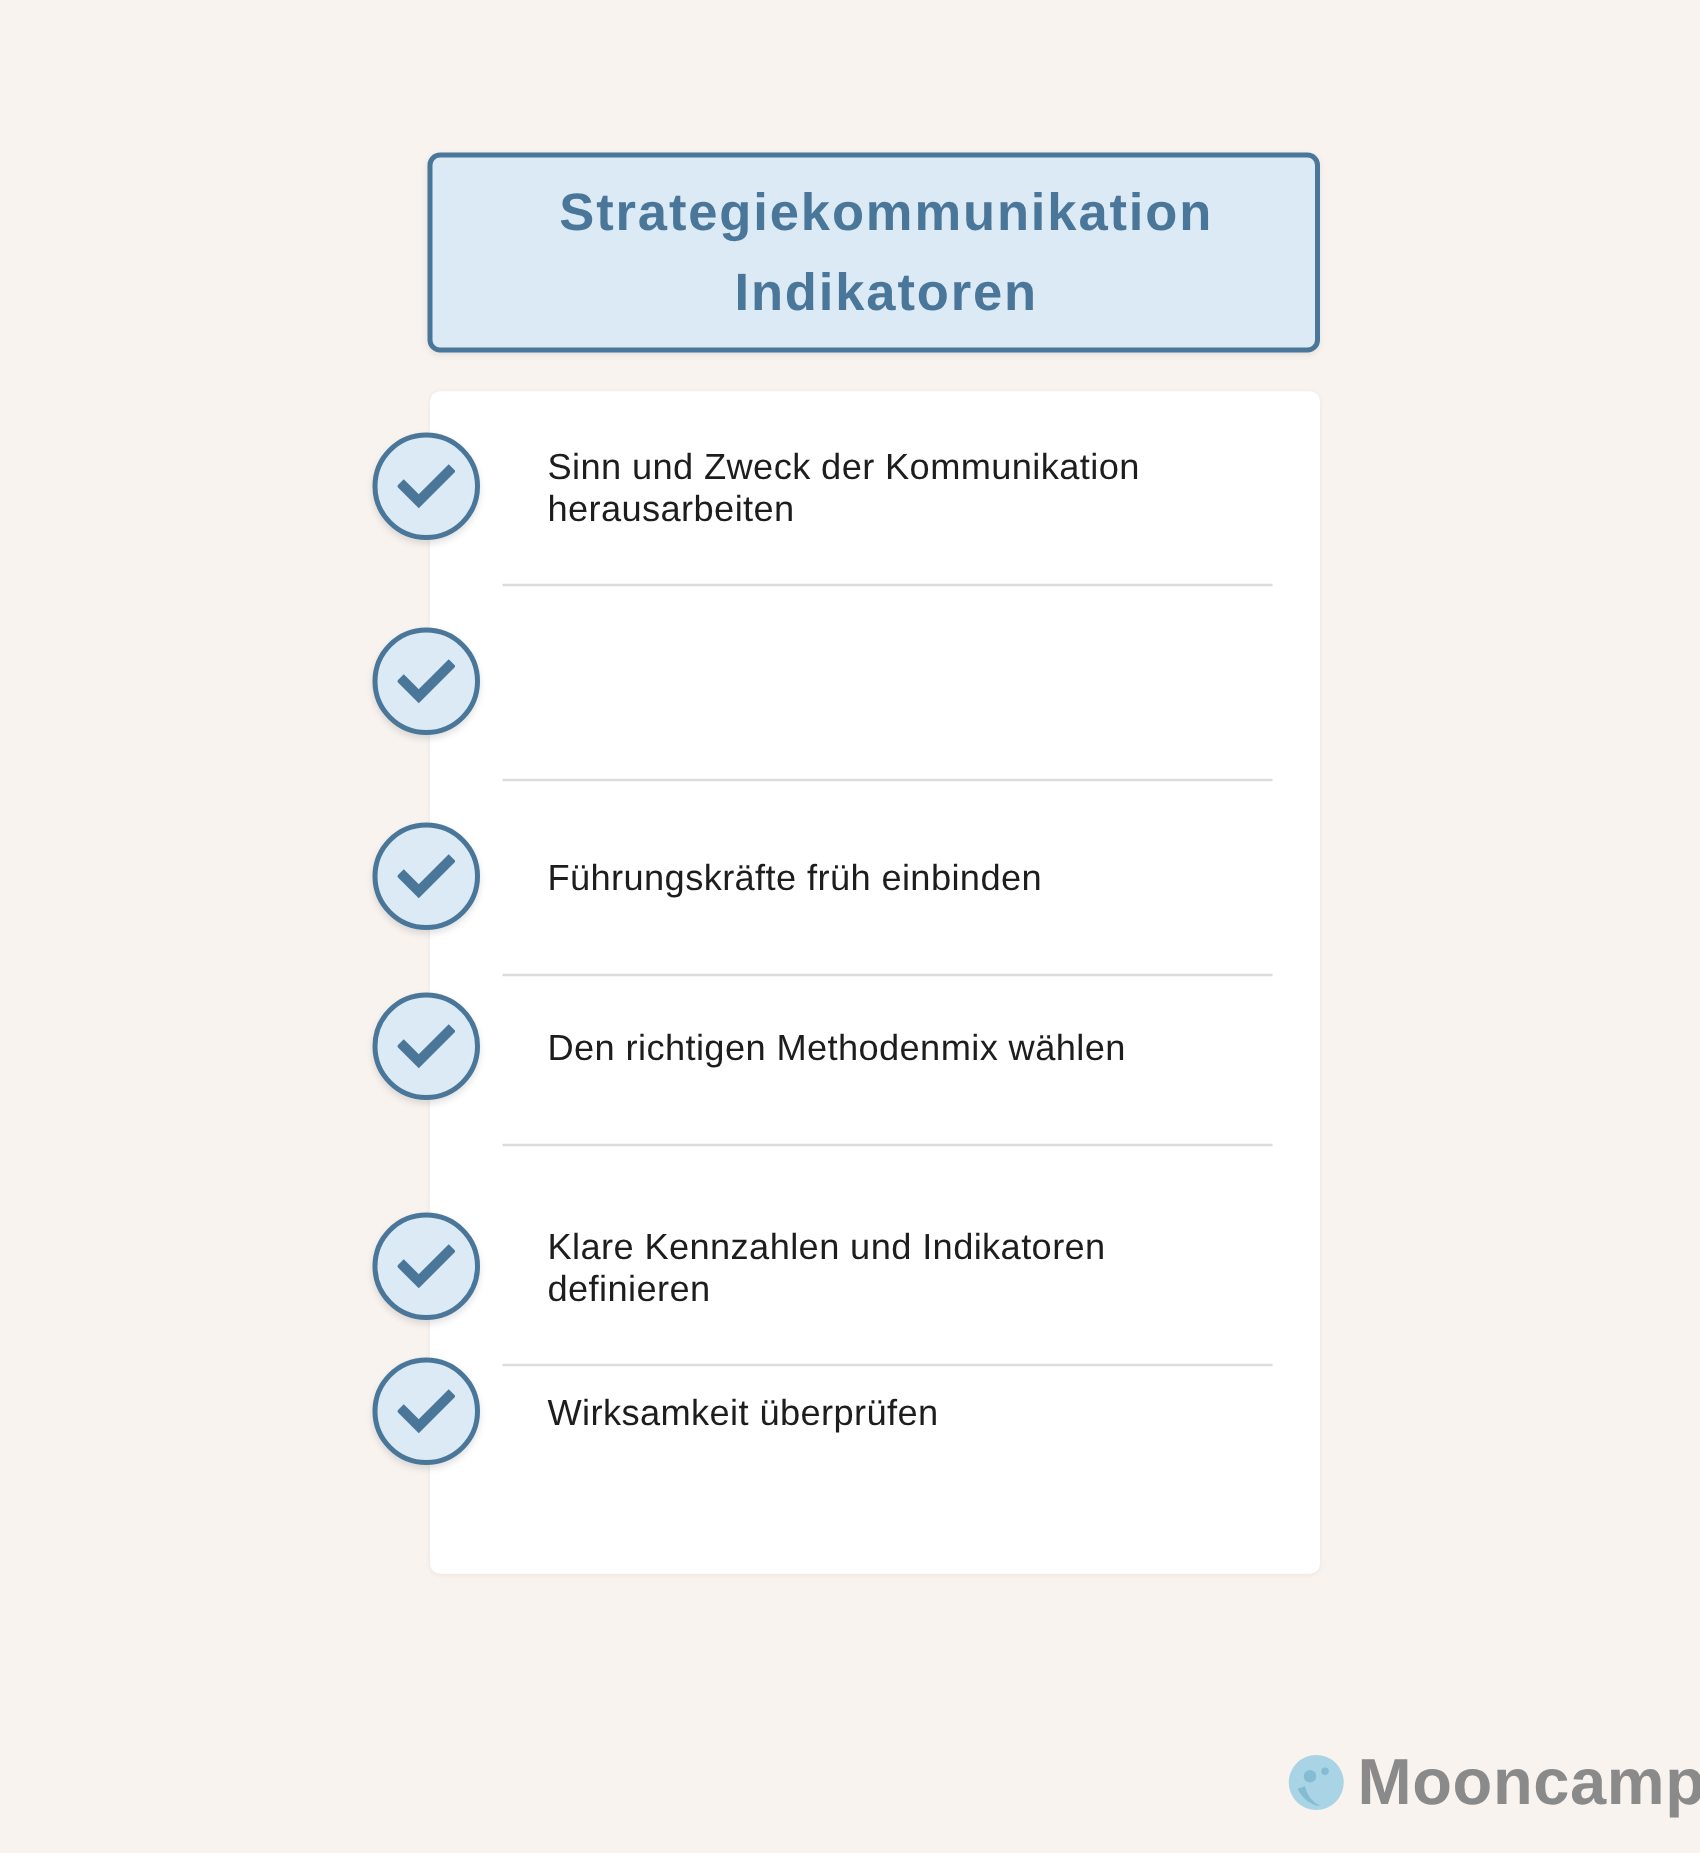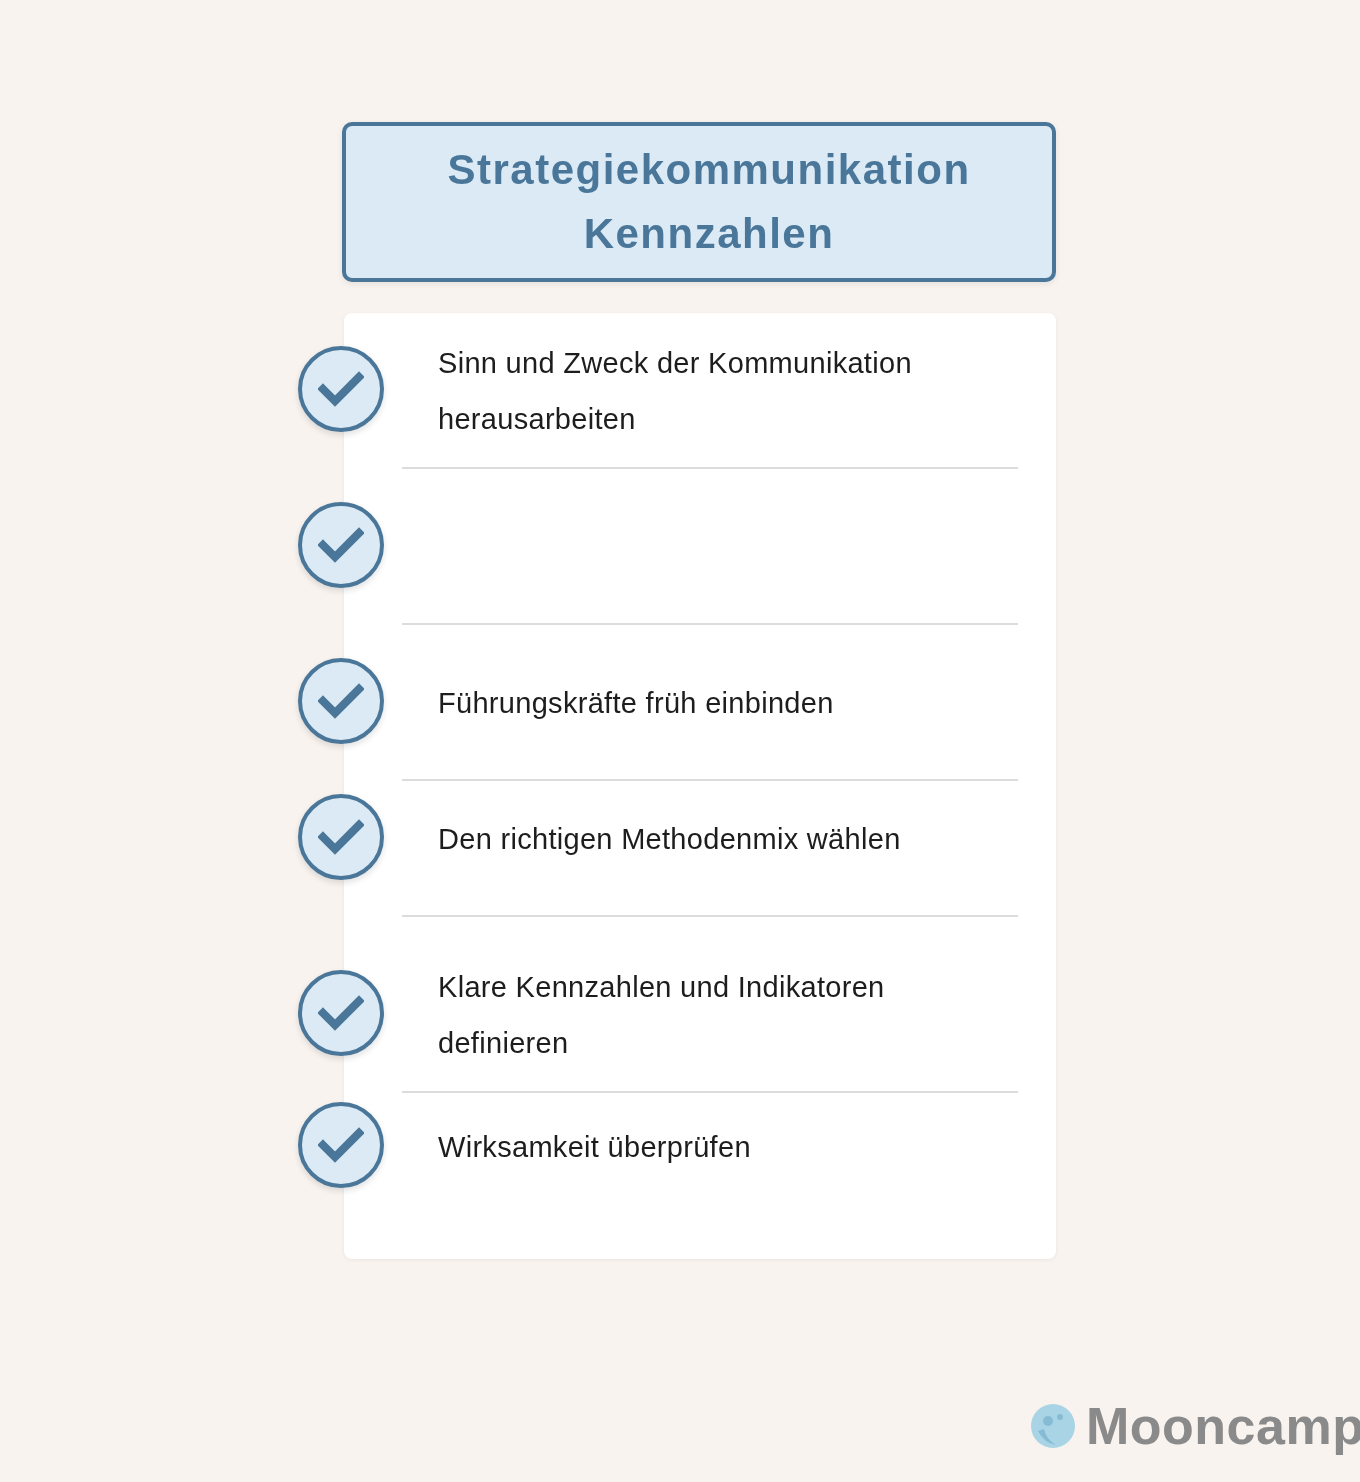--- a/index.html
+++ b/index.html
@@ -37,38 +37,38 @@
   .check {
     position: absolute; left: -46px; top: 33px;
     width: 86px; height: 86px; box-sizing: border-box;
     border-radius: 50%; border: 4px solid #4a7799; background: #dbeaf5;
     display: flex; align-items: center; justify-content: center;
     box-shadow: 0 3px 6px rgba(0,0,0,0.12);
   }
   .label {
     position: absolute; left: 94px; top: 0; height: 156px; width: 560px;
     display: flex; align-items: center;
-    font-size: 29px; line-height: 56px; color: #1d1d1d; letter-spacing: 0.3px;
+    font-size: 29px; line-height: 34px; color: #1d1d1d; letter-spacing: 0.3px;
   }
   .divider {
     position: absolute; left: 58px; width: 616px; bottom: 0; height: 2px; background: #dcdcdc;
   }
   .brand {
     position: absolute; left: 1030px; top: 1402px; height: 48px;
     display: flex; align-items: center;
   }
   .moon { width: 46px; height: 46px; margin-right: 10px; }
   .brand-name { font-size: 52px; font-weight: bold; color: #8a8a8a; letter-spacing: 0.5px; }
 </style>
 </head>
 <body>
 
 <div class="title-box">
   <div class="title-line">Strategiekommunikation</div>
-  <div class="title-line">Kennzahlen</div>
+  <div class="title-line">Indikatoren</div>
 </div>
 
 <div class="card">
   <div class="item" style="top:0">
     <div class="check">
       <svg width="46" height="36" viewBox="0 0 46 36">
           <polyline points="5,18 17,30 41,6" fill="none" stroke="#4a7799" stroke-width="8" stroke-linecap="square"></polyline>
         </svg>
     </div>
     <div class="label">Sinn und Zweck der Kommunikation herausarbeiten</div>
@@ -102,21 +102,21 @@
   </div>
   <div class="item" style="top:624px">
     <div class="check">
       <svg width="46" height="36" viewBox="0 0 46 36">
           <polyline points="5,18 17,30 41,6" fill="none" stroke="#4a7799" stroke-width="8" stroke-linecap="square"></polyline>
         </svg>
     </div>
     <div class="label">Klare Kennzahlen und Indikatoren definieren</div>
     <div class="divider"></div>
   </div>
-  <div class="item" style="top:756px">
+  <div class="item" style="top:740px">
     <div class="check">
       <svg width="46" height="36" viewBox="0 0 46 36">
           <polyline points="5,18 17,30 41,6" fill="none" stroke="#4a7799" stroke-width="8" stroke-linecap="square"></polyline>
         </svg>
     </div>
     <div class="label">Wirksamkeit überprüfen</div>
   </div>
 </div>
 
 <div class="brand">

